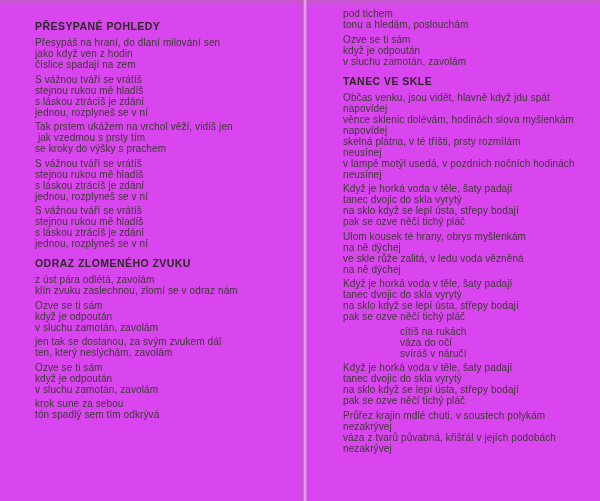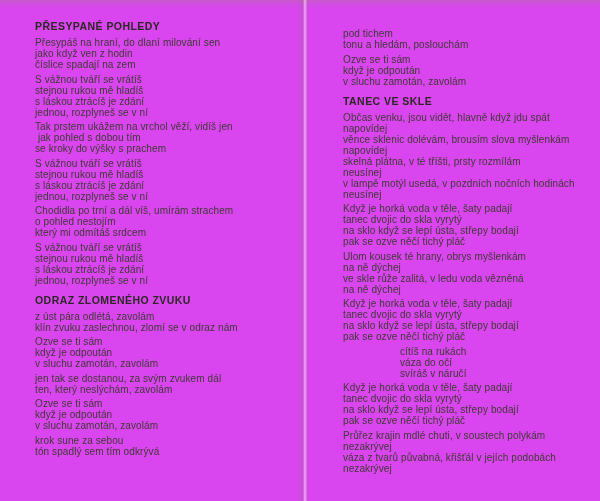--- a/index.html
+++ b/index.html
@@ -22,21 +22,21 @@
       rgba(130,118,98,0) 0%,
       rgba(130,118,98,0.08) 30%,
       rgba(130,118,98,0.22) 50%,
       rgba(255,255,250,0.55) 63%,
       rgba(130,118,98,0.05) 82%,
       rgba(130,118,98,0) 100%);
     pointer-events:none;
   }
   .page-col{position:absolute;}
   #left-page{left:35px;top:20px;width:260px;}
-  #right-page{left:343px;top:28px;width:250px;}
+  #right-page{left:343px;top:8px;width:250px;}
   .poem-title{
     font-size:10.5px;font-weight:700;letter-spacing:0.45px;
     color:#2b2823;margin:8px 0 5px 0;
   }
   .poem:first-child > .poem-title{margin-top:0;}
   .stanza{margin:0 0 3.5px 0;}
   .line{
     font-size:10px;line-height:11px;color:#3e3a33;
     white-space:pre-wrap;
     letter-spacing:0.1px;
@@ -56,33 +56,28 @@
           <div class="line">číslice spadají na zem</div>
         </div>
         <div class="stanza">
           <div class="line">S vážnou tváří se vrátíš</div>
           <div class="line">stejnou rukou mě hladíš</div>
           <div class="line">s láskou ztrácíš je zdání</div>
           <div class="line">jednou, rozplyneš se v ní</div>
         </div>
         <div class="stanza">
           <div class="line">Tak prstem ukážem na vrchol věží, vidíš jen</div>
-          <div class="line"> jak pohled s dobou tím</div>
+          <div class="line"> jak vzedmou s prsty tím</div>
           <div class="line">se kroky do výšky s prachem</div>
         </div>
         <div class="stanza">
           <div class="line">S vážnou tváří se vrátíš</div>
           <div class="line">stejnou rukou mě hladíš</div>
           <div class="line">s láskou ztrácíš je zdání</div>
           <div class="line">jednou, rozplyneš se v ní</div>
-        </div>
-        <div class="stanza">
-          <div class="line">Chodidla po trní a dál víš, umírám strachem</div>
-          <div class="line">o pohled nestojím</div>
-          <div class="line">který mi odmítáš srdcem</div>
         </div>
         <div class="stanza">
           <div class="line">S vážnou tváří se vrátíš</div>
           <div class="line">stejnou rukou mě hladíš</div>
           <div class="line">s láskou ztrácíš je zdání</div>
           <div class="line">jednou, rozplyneš se v ní</div>
         </div>
       </div>
       <div class="poem">
         <div class="poem-title">ODRAZ ZLOMENÉHO ZVUKU</div>
@@ -121,21 +116,21 @@
           <div class="line">Ozve se ti sám</div>
           <div class="line">když je odpoután</div>
           <div class="line">v sluchu zamotán, zavolám</div>
         </div>
       </div>
       <div class="poem">
         <div class="poem-title">TANEC VE SKLE</div>
         <div class="stanza">
           <div class="line">Občas venku, jsou vidět, hlavně když jdu spát</div>
           <div class="line">napovídej</div>
-          <div class="line">věnce sklenic dolévám, brousím slova myšlenkám</div>
+          <div class="line">věnce sklenic dolévám, hodinách slova myšlenkám</div>
           <div class="line">napovídej</div>
           <div class="line">skelná plátna, v té tříšti, prsty rozmílám</div>
           <div class="line">neusínej</div>
           <div class="line">v lampě motýl usedá, v pozdních nočních hodinách</div>
           <div class="line">neusínej</div>
         </div>
         <div class="stanza">
           <div class="line">Když je horká voda v těle, šaty padají</div>
           <div class="line">tanec dvojic do skla vyrytý</div>
           <div class="line">na sklo když se lepí ústa, střepy bodají</div>

